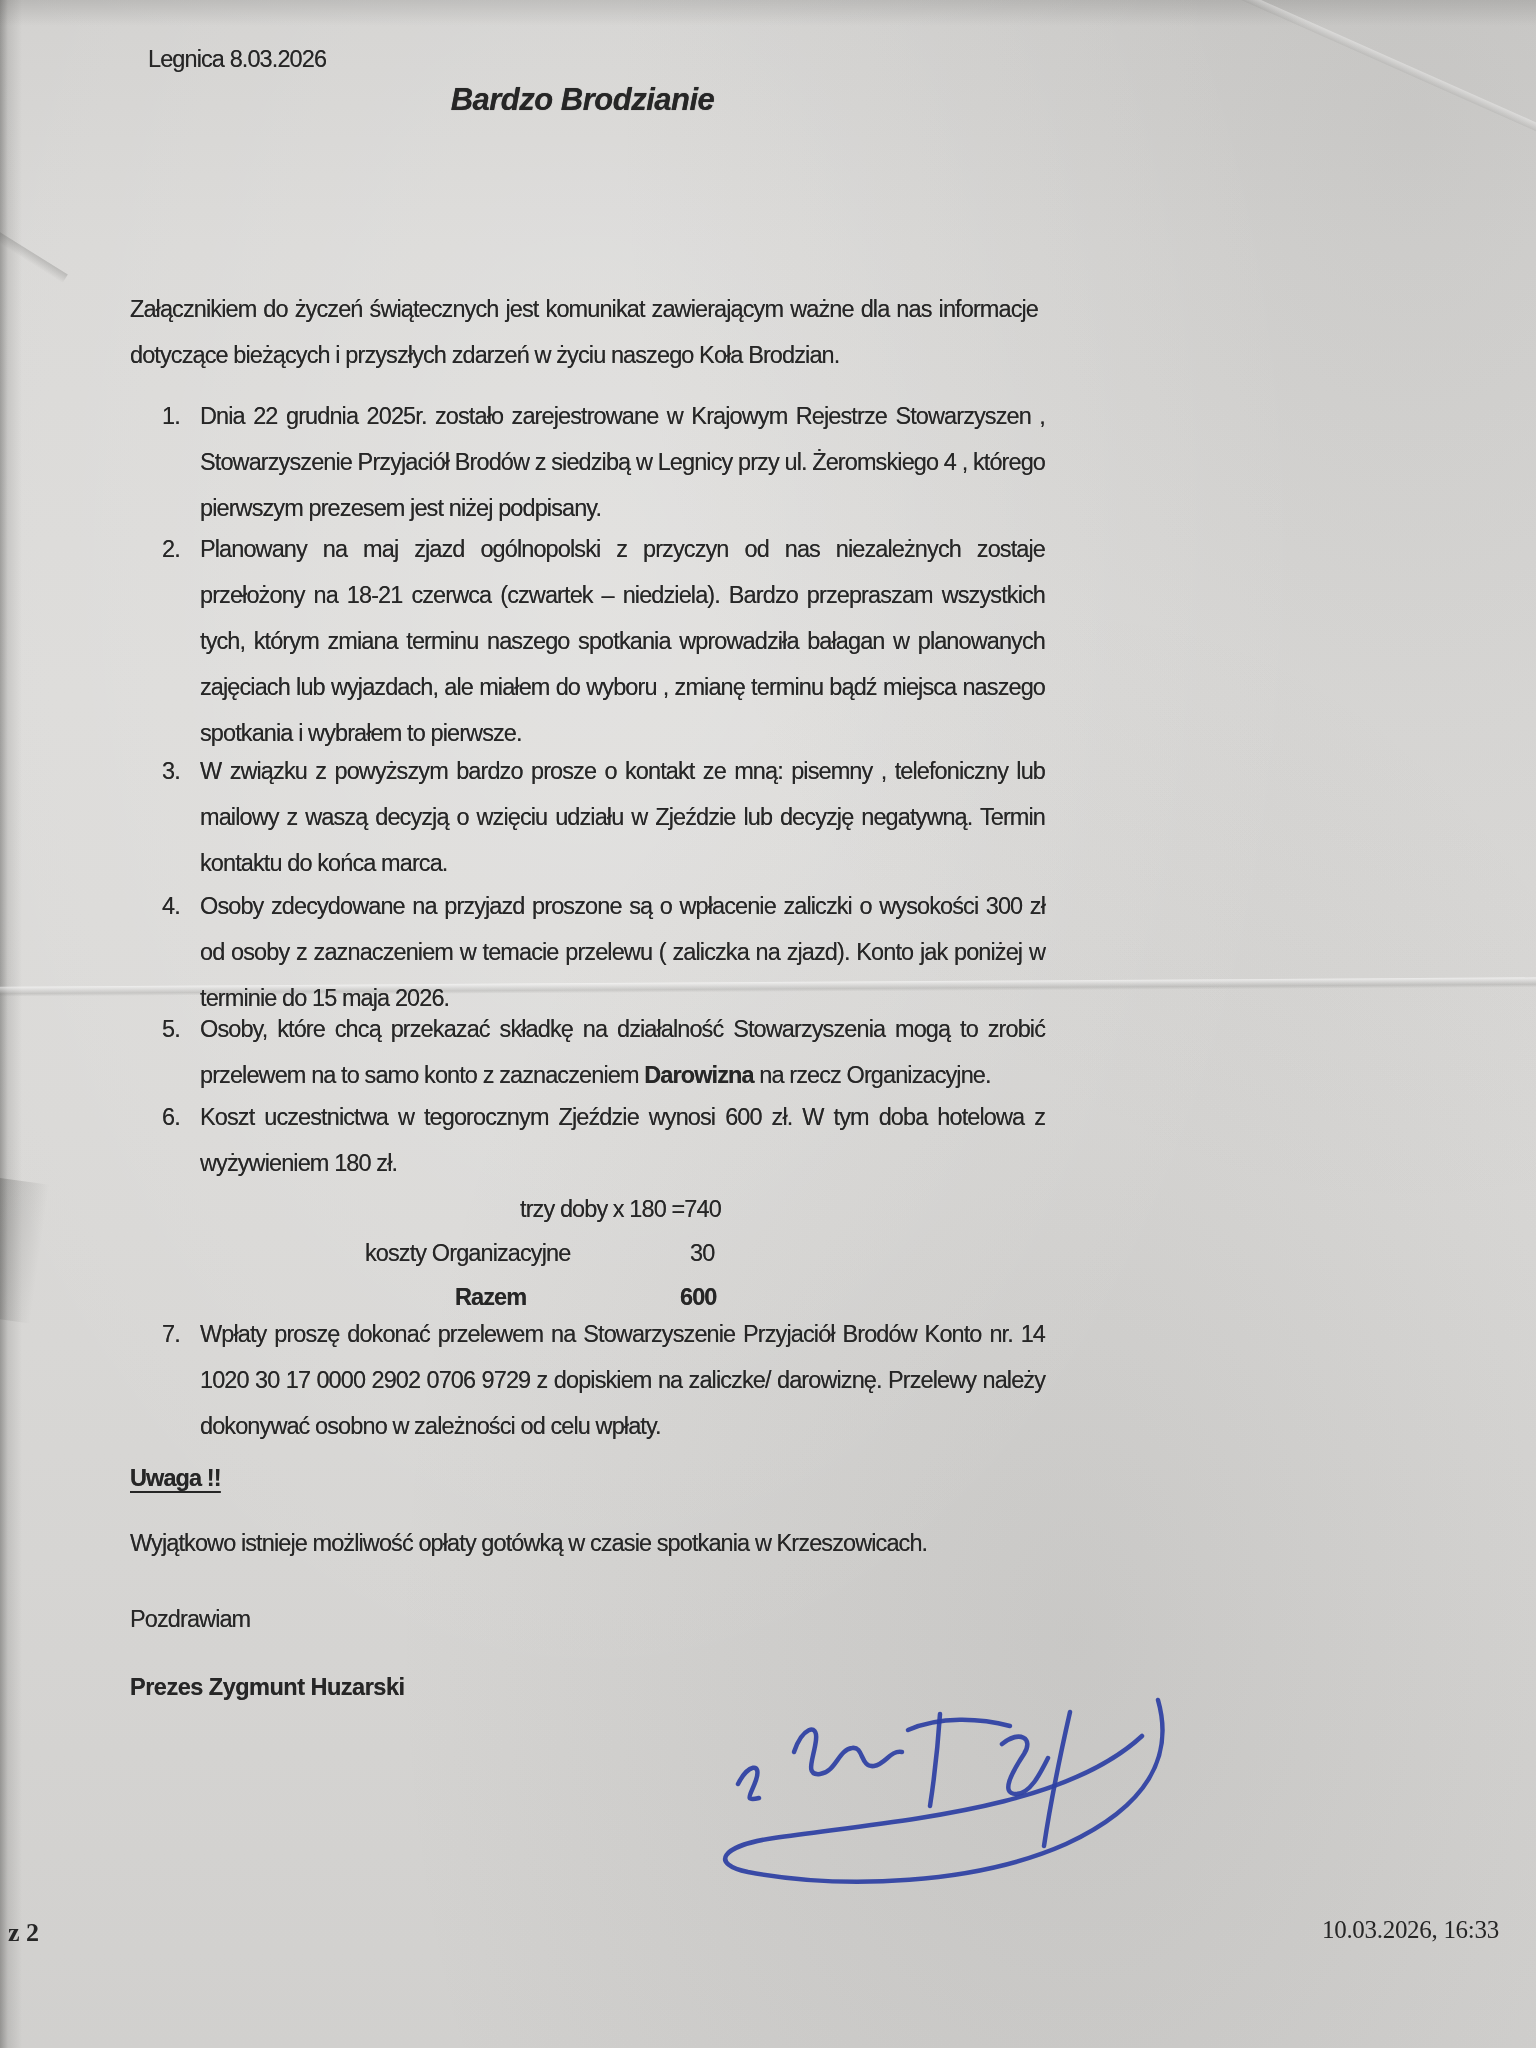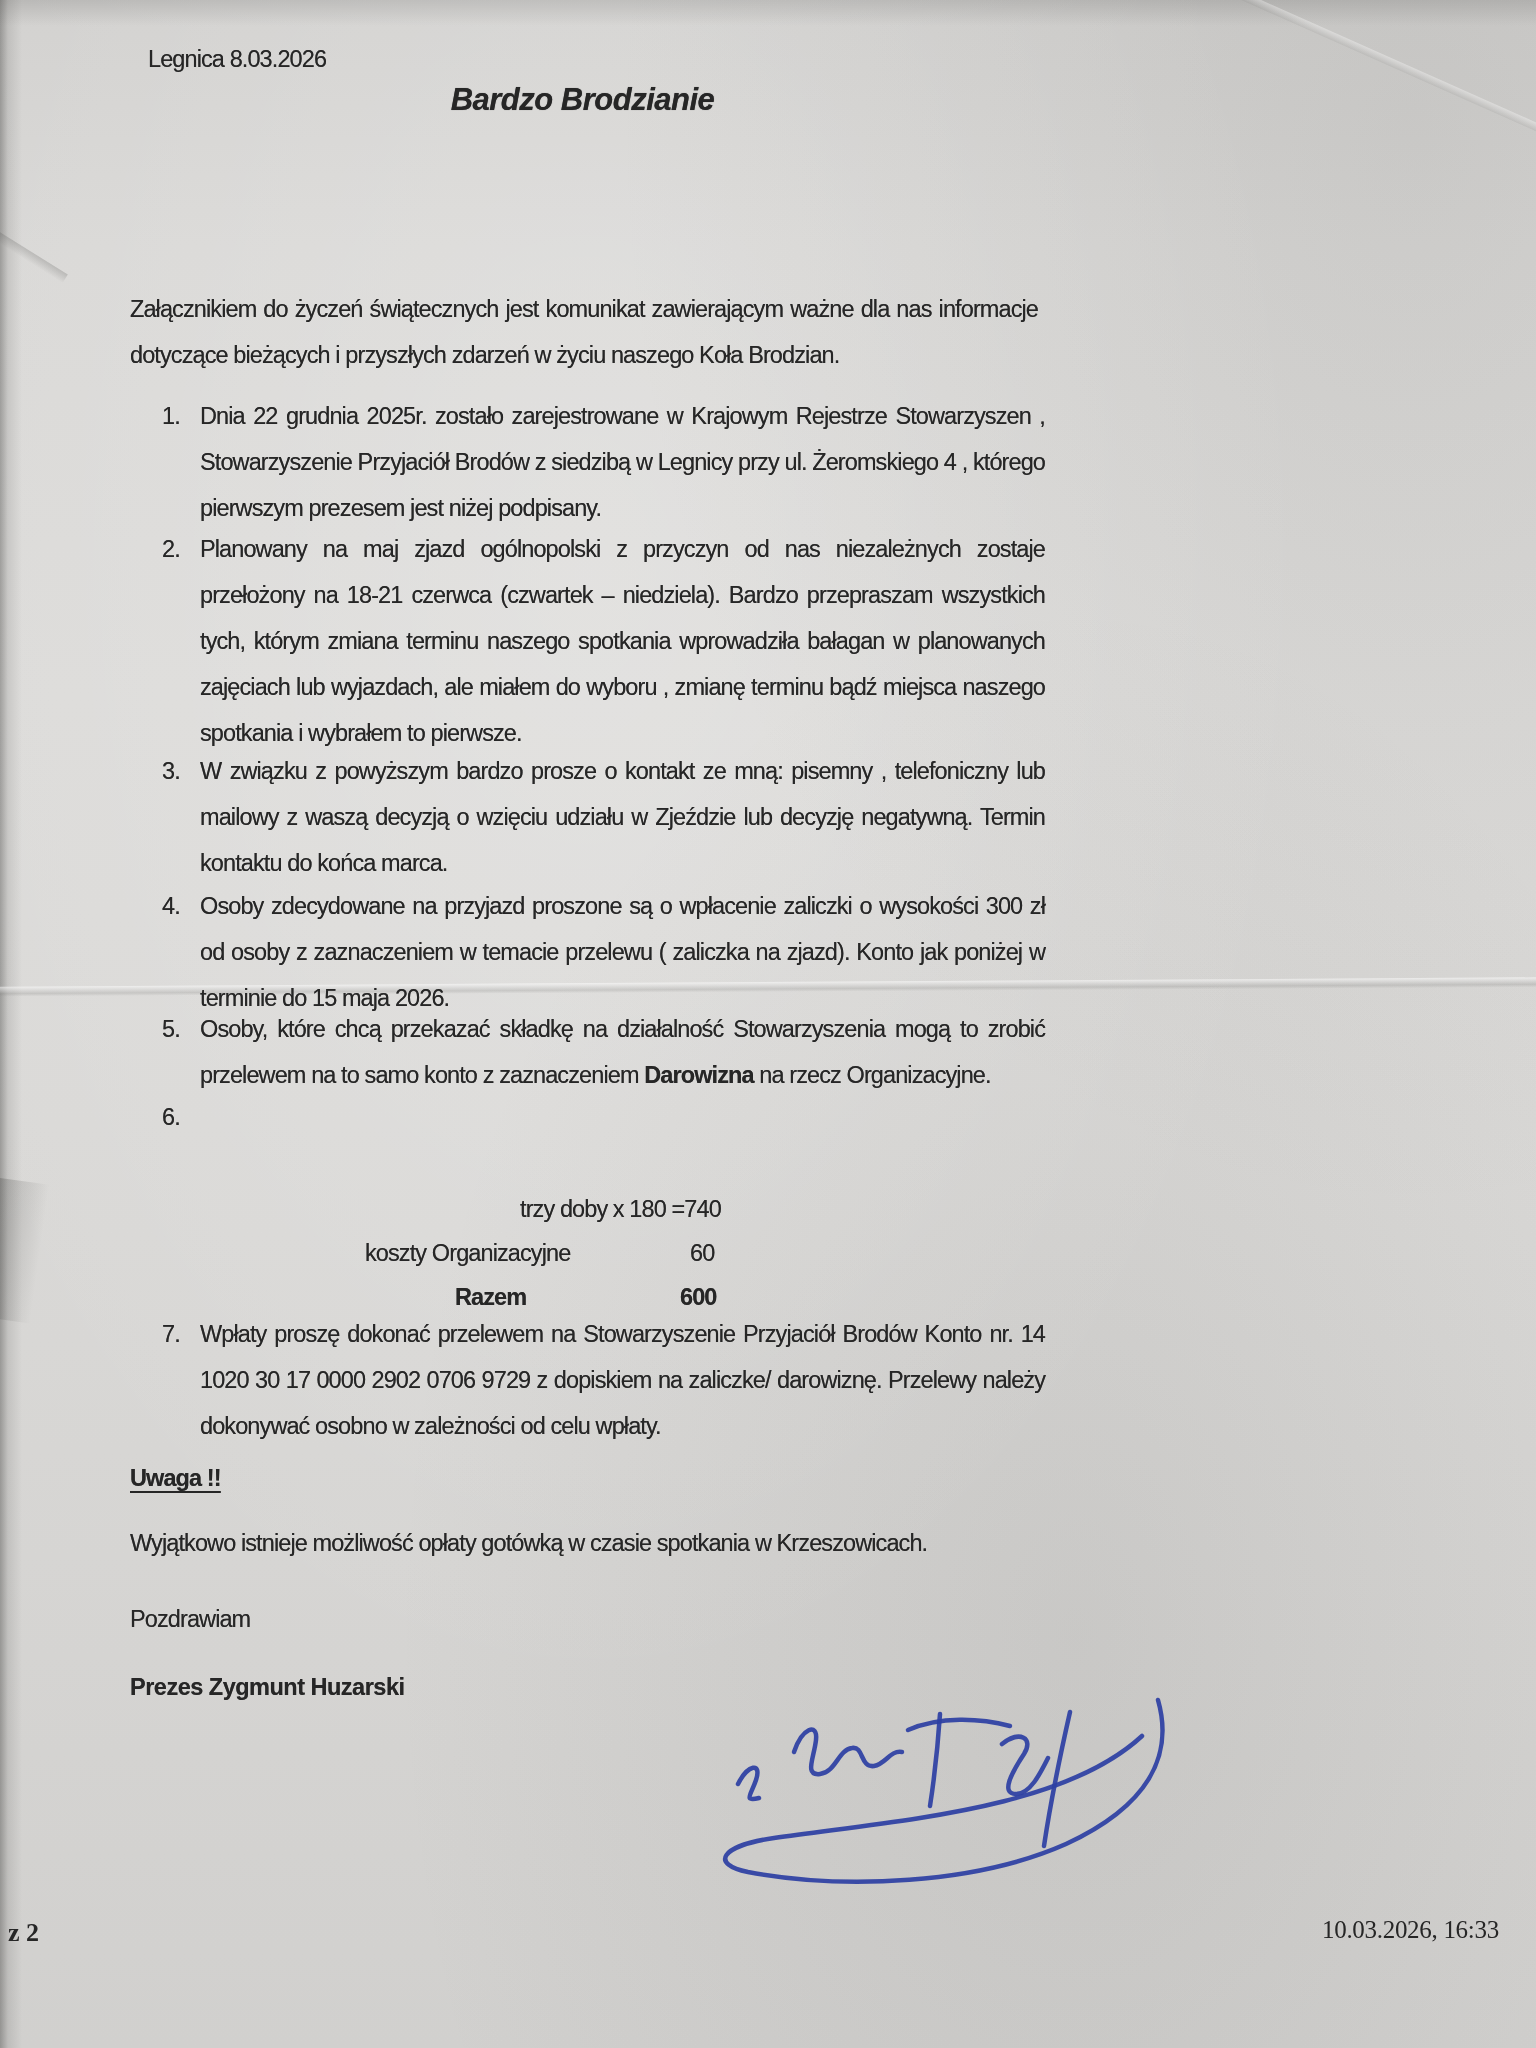--- a/index.html
+++ b/index.html
@@ -91,26 +91,27 @@
   <span>Osoby zdecydowane na przyjazd proszone są o wpłacenie zaliczki o wysokości 300 zł od osoby z zaznaczeniem w temacie przelewu ( zaliczka na zjazd). Konto jak poniżej w terminie do 15 maja 2026.</span>
 </div>
 
 <div class="item txtline" style="top:1006px">
   <span class="num">5.</span>
   <span>Osoby, które chcą przekazać składkę na działalność Stowarzyszenia mogą to zrobić przelewem na to samo konto z zaznaczeniem </span><span class="u">Darowizna</span><span> na rzecz Organizacyjne.</span>
 </div>
 
 <div class="item txtline" style="top:1094px">
   <span class="num">6.</span>
+  <span>Koszt uczestnictwa w tegorocznym Zjeździe wynosi 600 zł. W tym doba hotelowa z wyżywieniem 180 zł.</span>
 </div>
 
 <div class="cost">
   <div class="row txtline" style="left:390px;top:0">trzy doby x 180 =740</div>
   <div class="row txtline" style="left:235px;top:44px">koszty Organizacyjne</div>
-  <div class="row txtline" style="left:560px;top:44px">60</div>
+  <div class="row txtline" style="left:560px;top:44px">30</div>
   <div class="row txtline b" style="left:325px;top:88px">Razem</div>
   <div class="row txtline b" style="left:550px;top:88px">600</div>
 </div>
 
 <div class="item txtline" style="top:1311px">
   <span class="num">7.</span>
   <span>Wpłaty proszę dokonać przelewem na Stowarzyszenie Przyjaciół Brodów Konto nr. 14 1020 30 17 0000 2902 0706 9729 z dopiskiem na zaliczke/ darowiznę. Przelewy należy dokonywać osobno w zależności od celu wpłaty.</span>
 </div>
 
 <div class="notice-h txtline">Uwaga !!</div>

